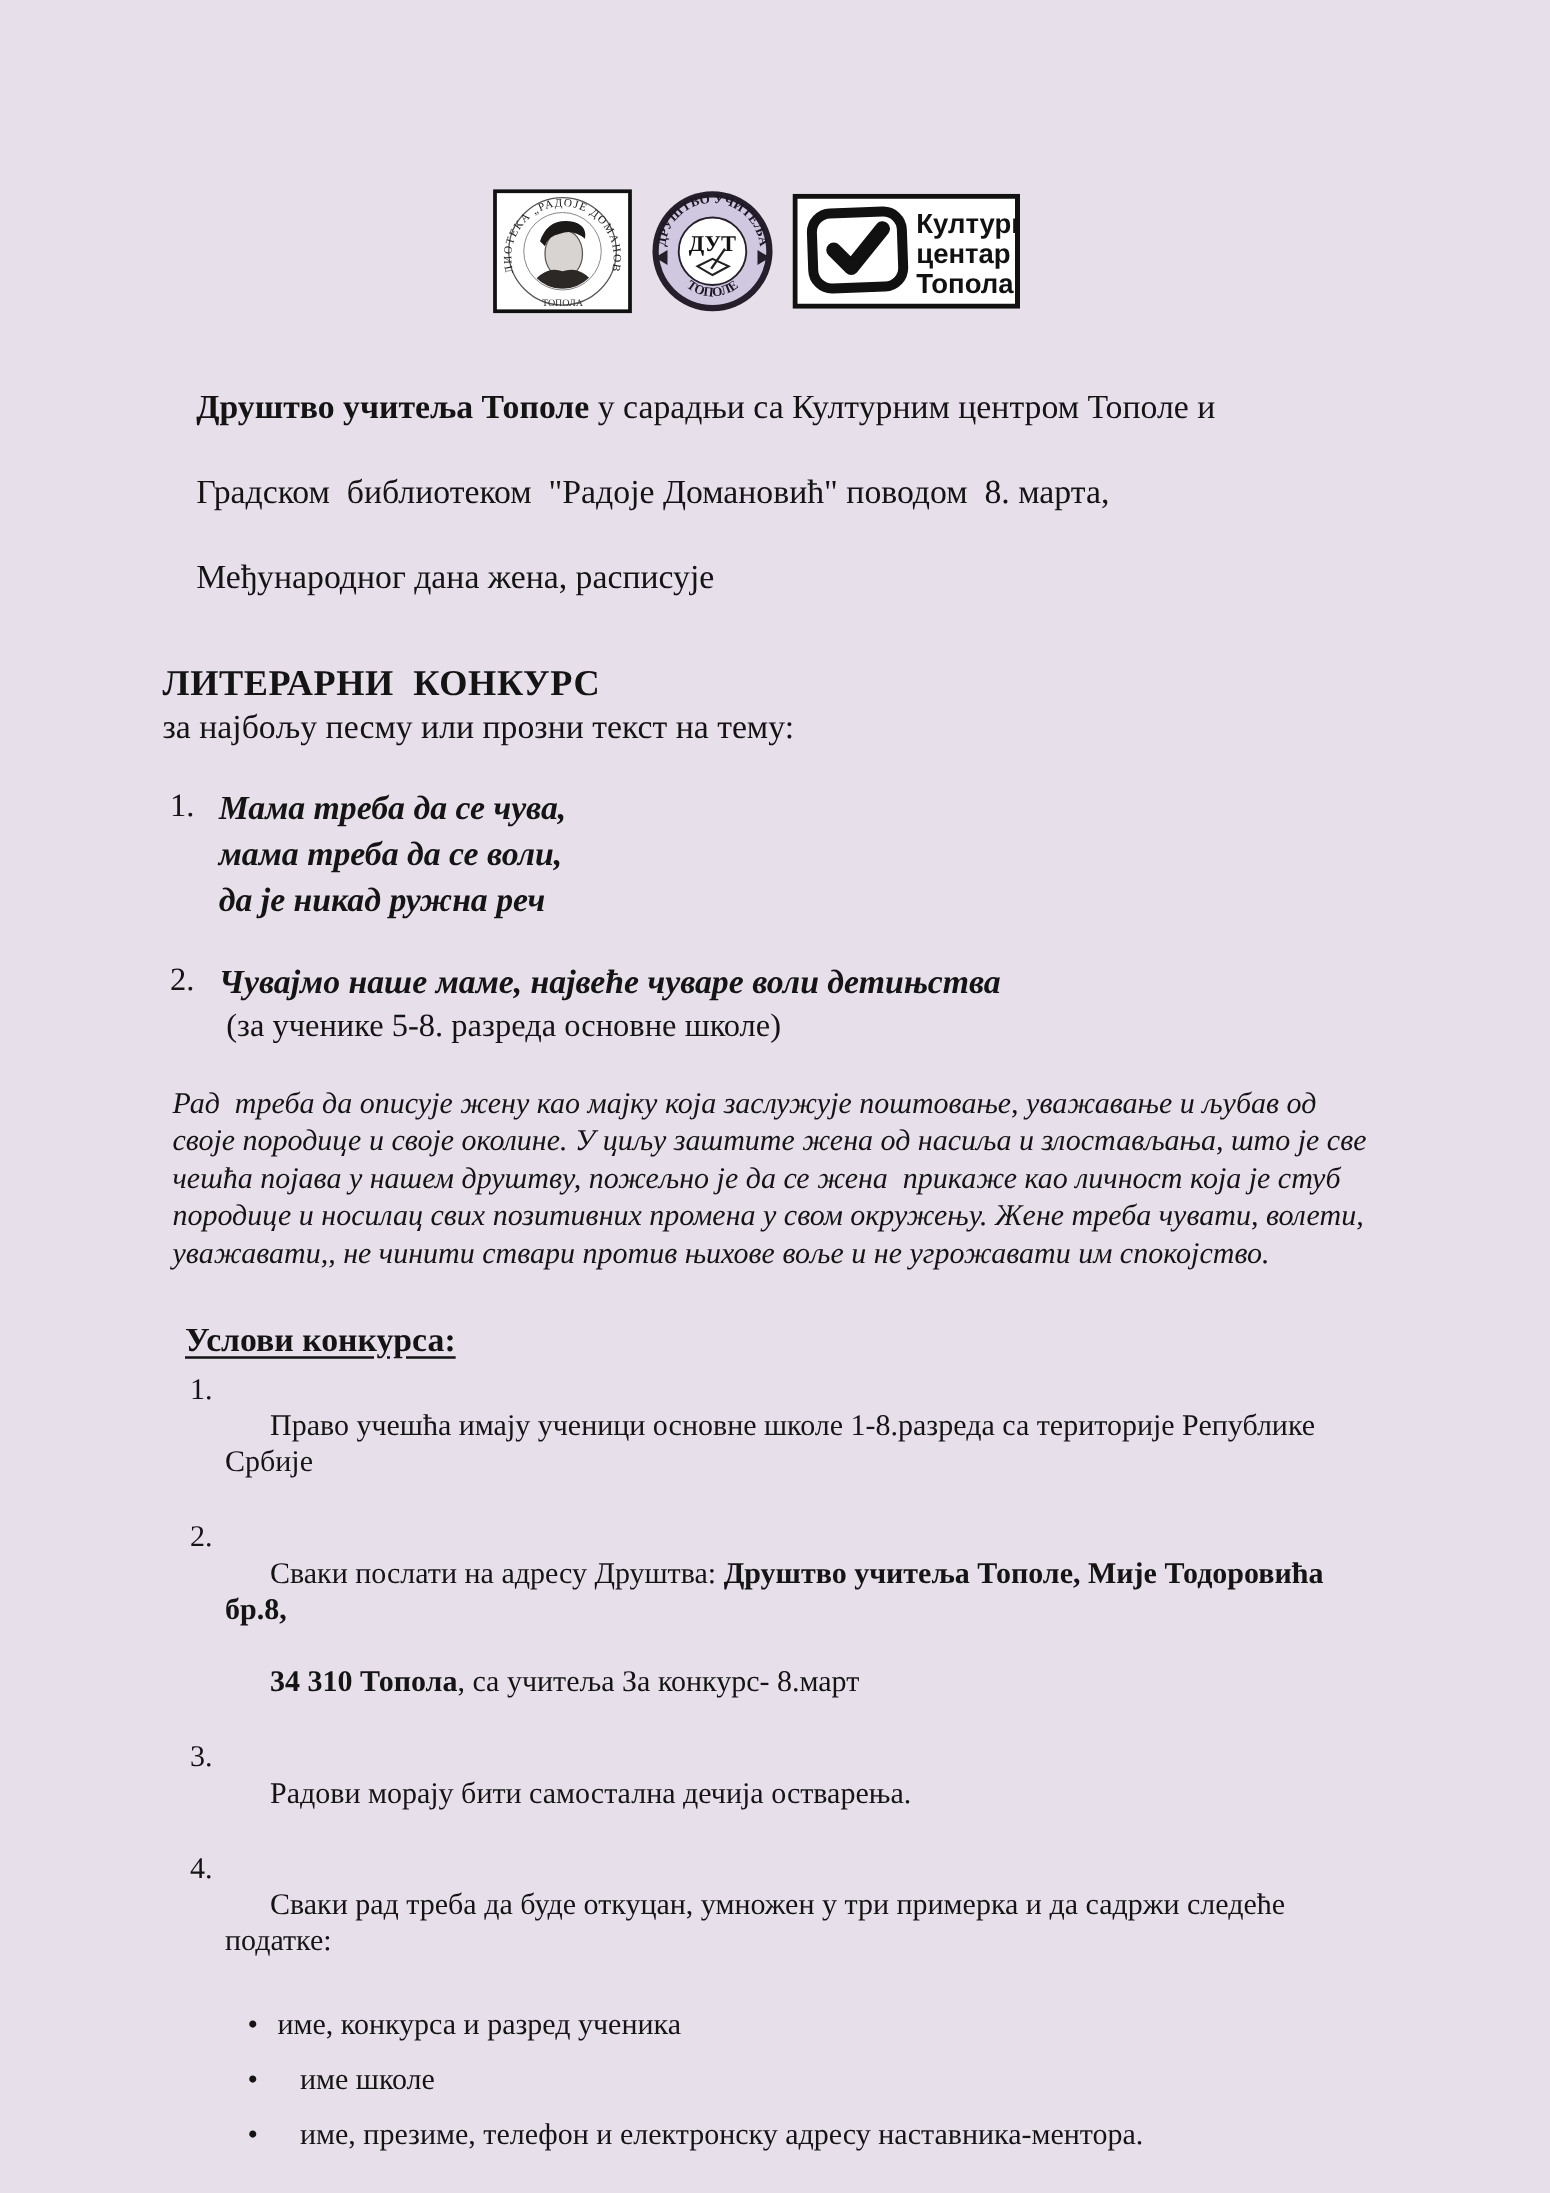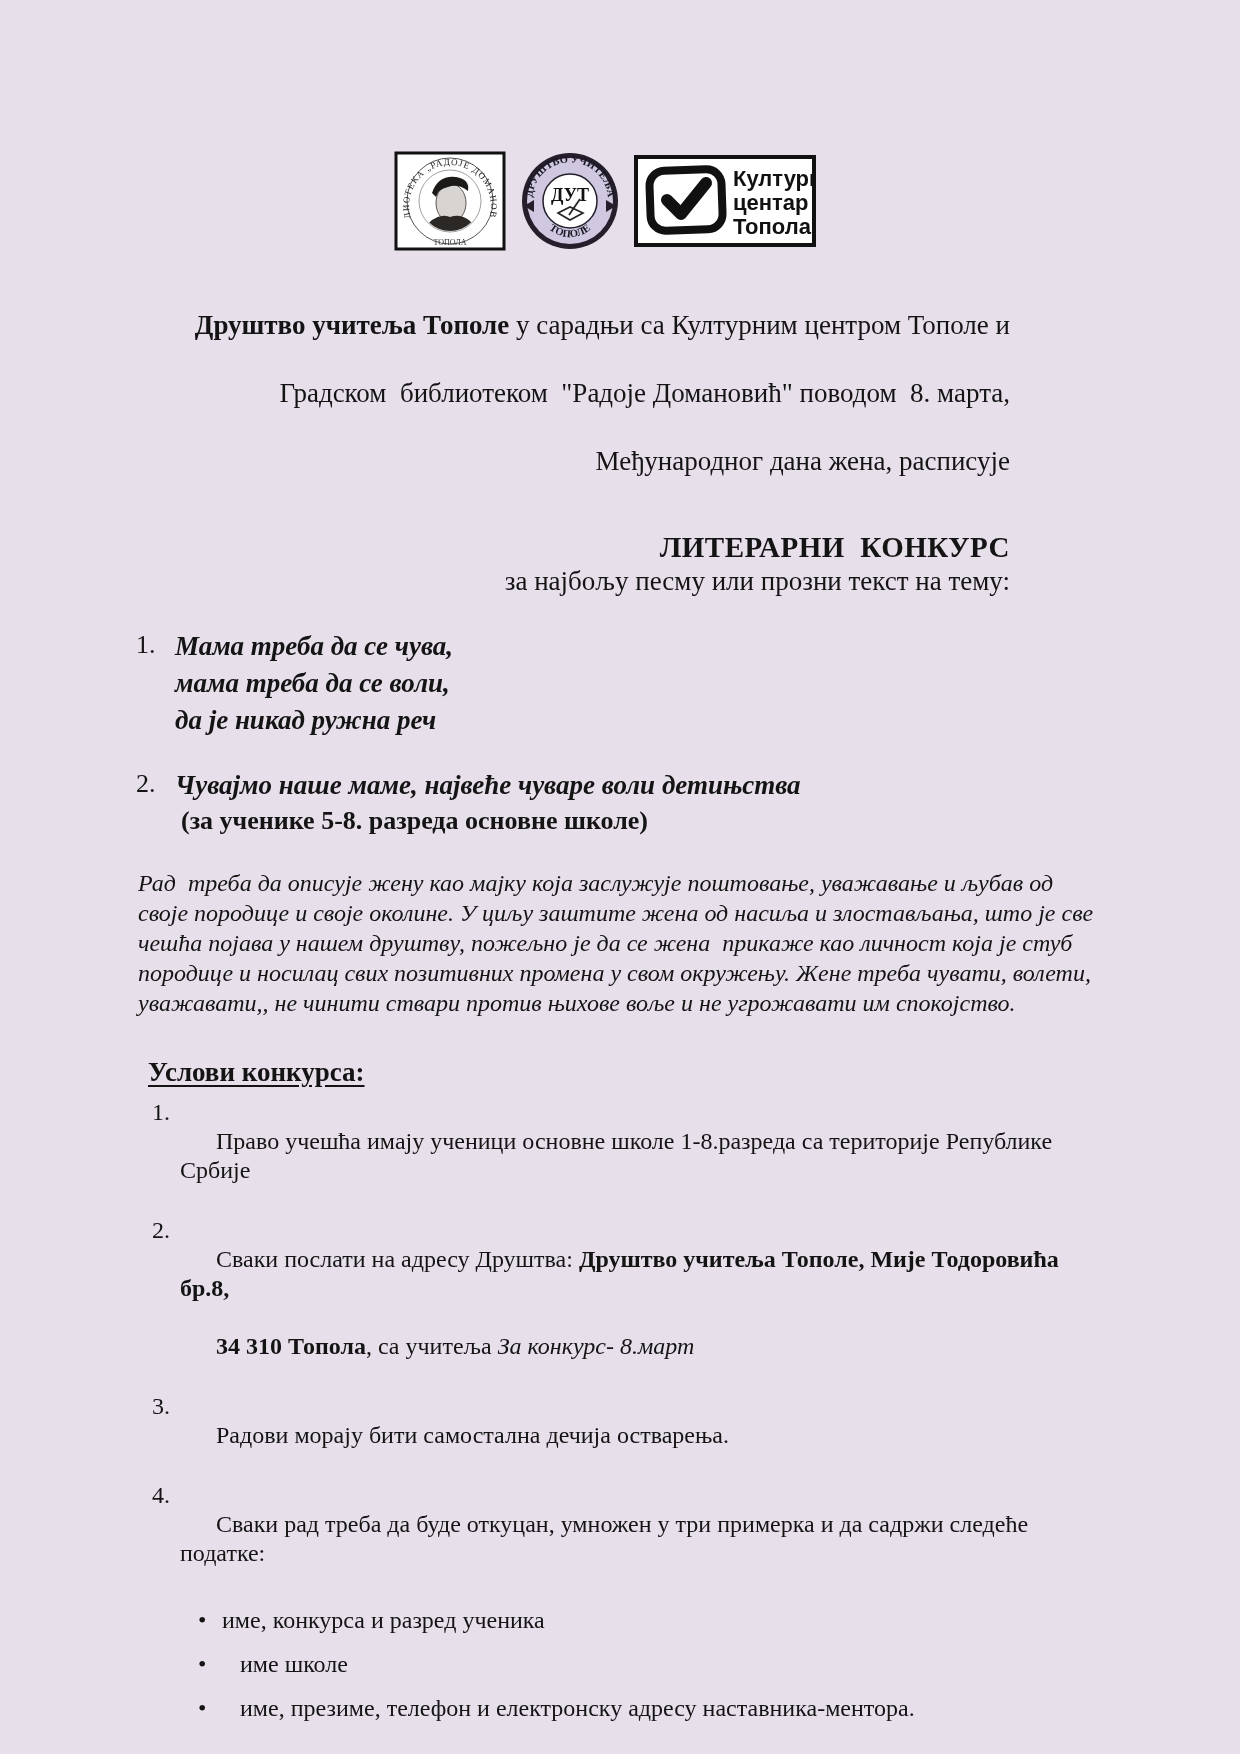--- a/index.html
+++ b/index.html
@@ -6,36 +6,36 @@
   body{
     width:1240px;height:1754px;
     background:#e7e0eb;
     font-family:"Liberation Serif","DejaVu Serif",serif;
     color:#141414;
     overflow:hidden;
   }
   .page{box-sizing:border-box;width:1240px;height:1754px;padding:150px 130px 120px 130px;}
   .pre{white-space:pre-wrap;}
   .b{font-weight:bold;}
-  .i{font-style:italic;}
+  .i{}
   
   .logos{display:flex;justify-content:center;align-items:center;gap:14px;height:102px;margin-right:30px;}
   
-  .centered{width:880px;text-align:right;}
+  .centered{width:880px;text-align:left;}
   .header{margin-top:22px;font-size:27px;line-height:34px;}
   .title{margin-top:18px;font-size:29px;line-height:34px;font-weight:bold;letter-spacing:.5px;}
   .subtitle{font-size:27px;line-height:34px;}
   
   .theme{position:relative;padding-left:45px;}
   .theme1{margin-top:30px;}
   .theme2{margin-top:28px;}
   .tnum{position:absolute;left:6px;top:2px;font-size:26px;}
   .tline{font-size:27px;line-height:37px;font-weight:bold;font-style:italic;}
   .tnote{font-size:26px;font-weight:normal;font-style:normal;margin-left:20px;}
-  .tnote2{font-size:26px;line-height:34px;font-weight:bold;font-style:normal;padding-left:6px;}
+  .tnote2{font-size:26px;line-height:34px;font-weight:normal;font-style:normal;padding-left:6px;}
   
   .desc{margin-top:30px;max-width:965px;padding-left:8px;font-style:italic;font-size:24px;line-height:30px;}
   
   .cond-heading{margin-top:38px;padding-left:18px;font-size:27px;line-height:32px;font-weight:bold;text-decoration:underline;text-underline-offset:4px;}
   .clist{margin-top:10px;font-size:24px;line-height:29px;}
   .citem{position:relative;padding-left:50px;margin-top:2px;}
   .cnum{position:absolute;left:22px;top:0;}
   .bullet{position:relative;padding-left:92px;margin-top:9px;}
   .bullet .bdot{position:absolute;left:68px;top:0;}
   .bullet.wide{padding-left:110px;margin-top:15px;}

